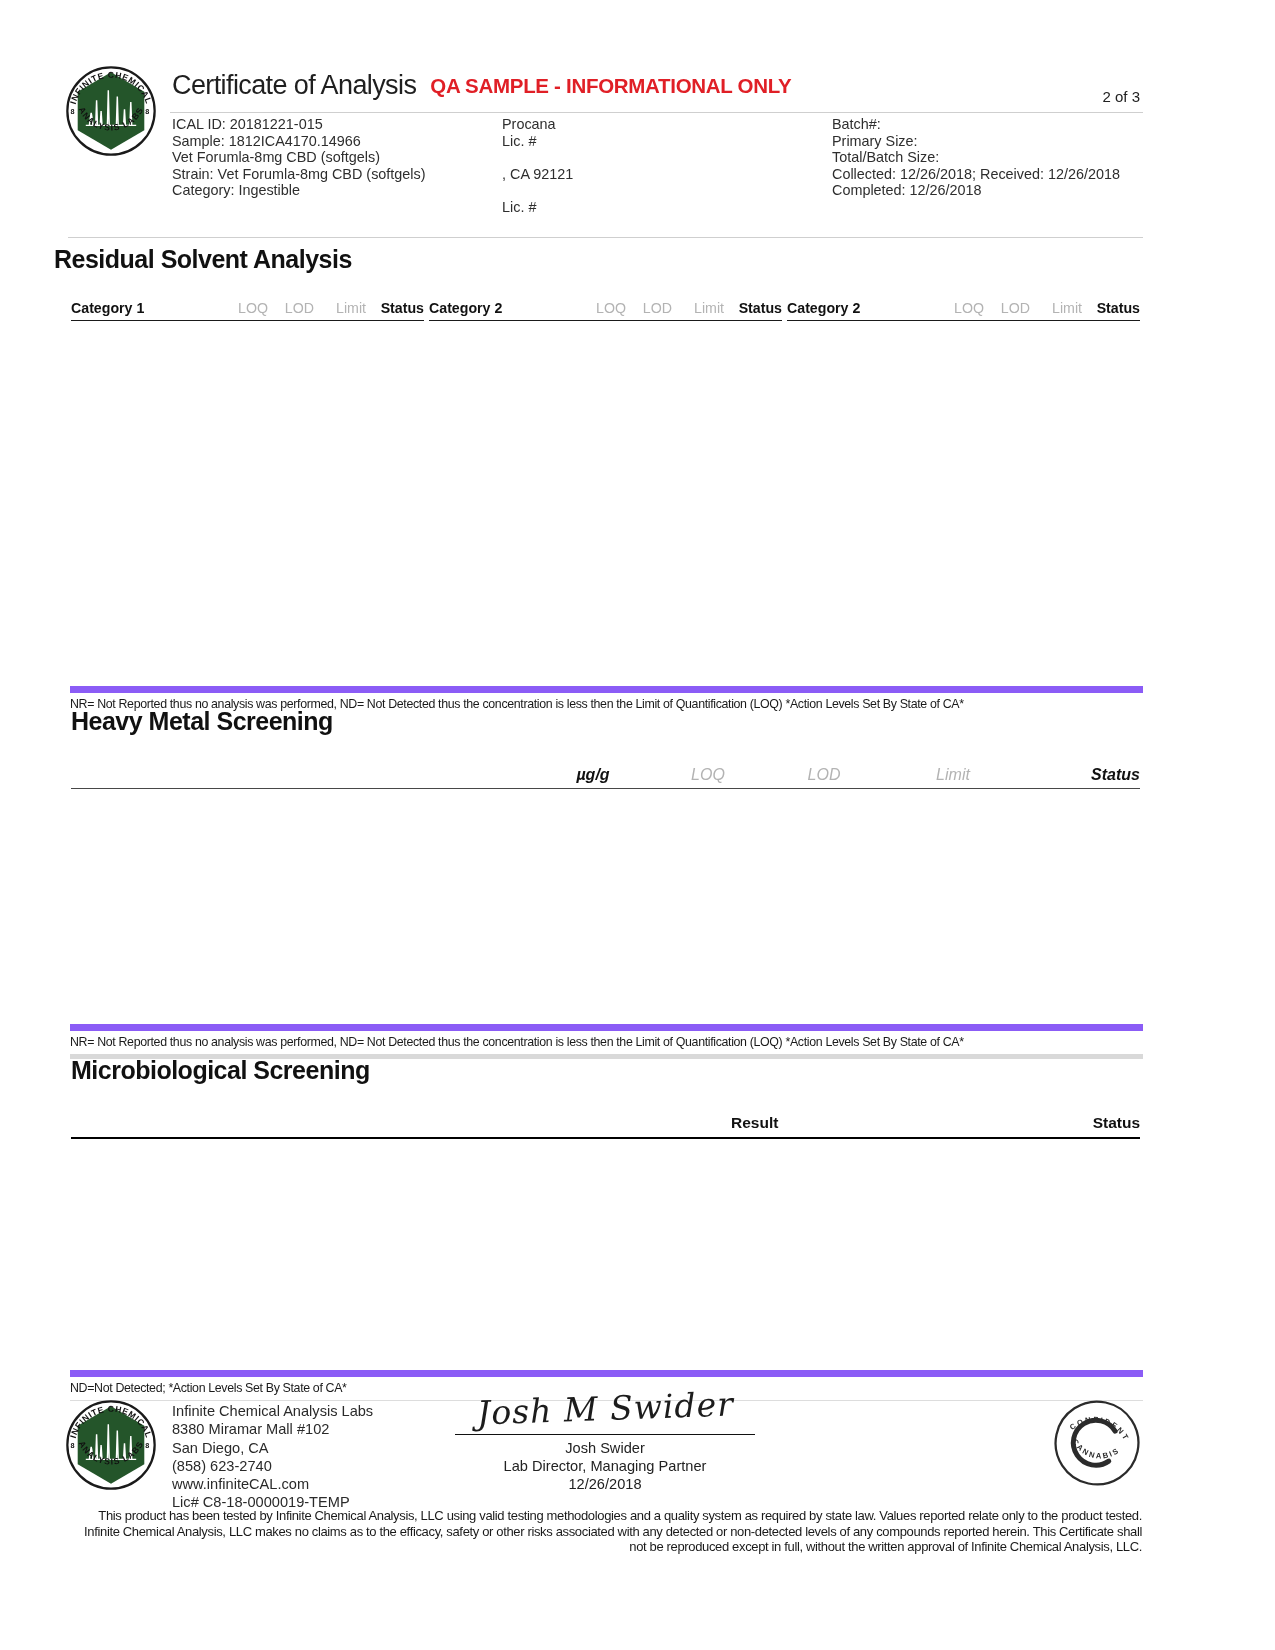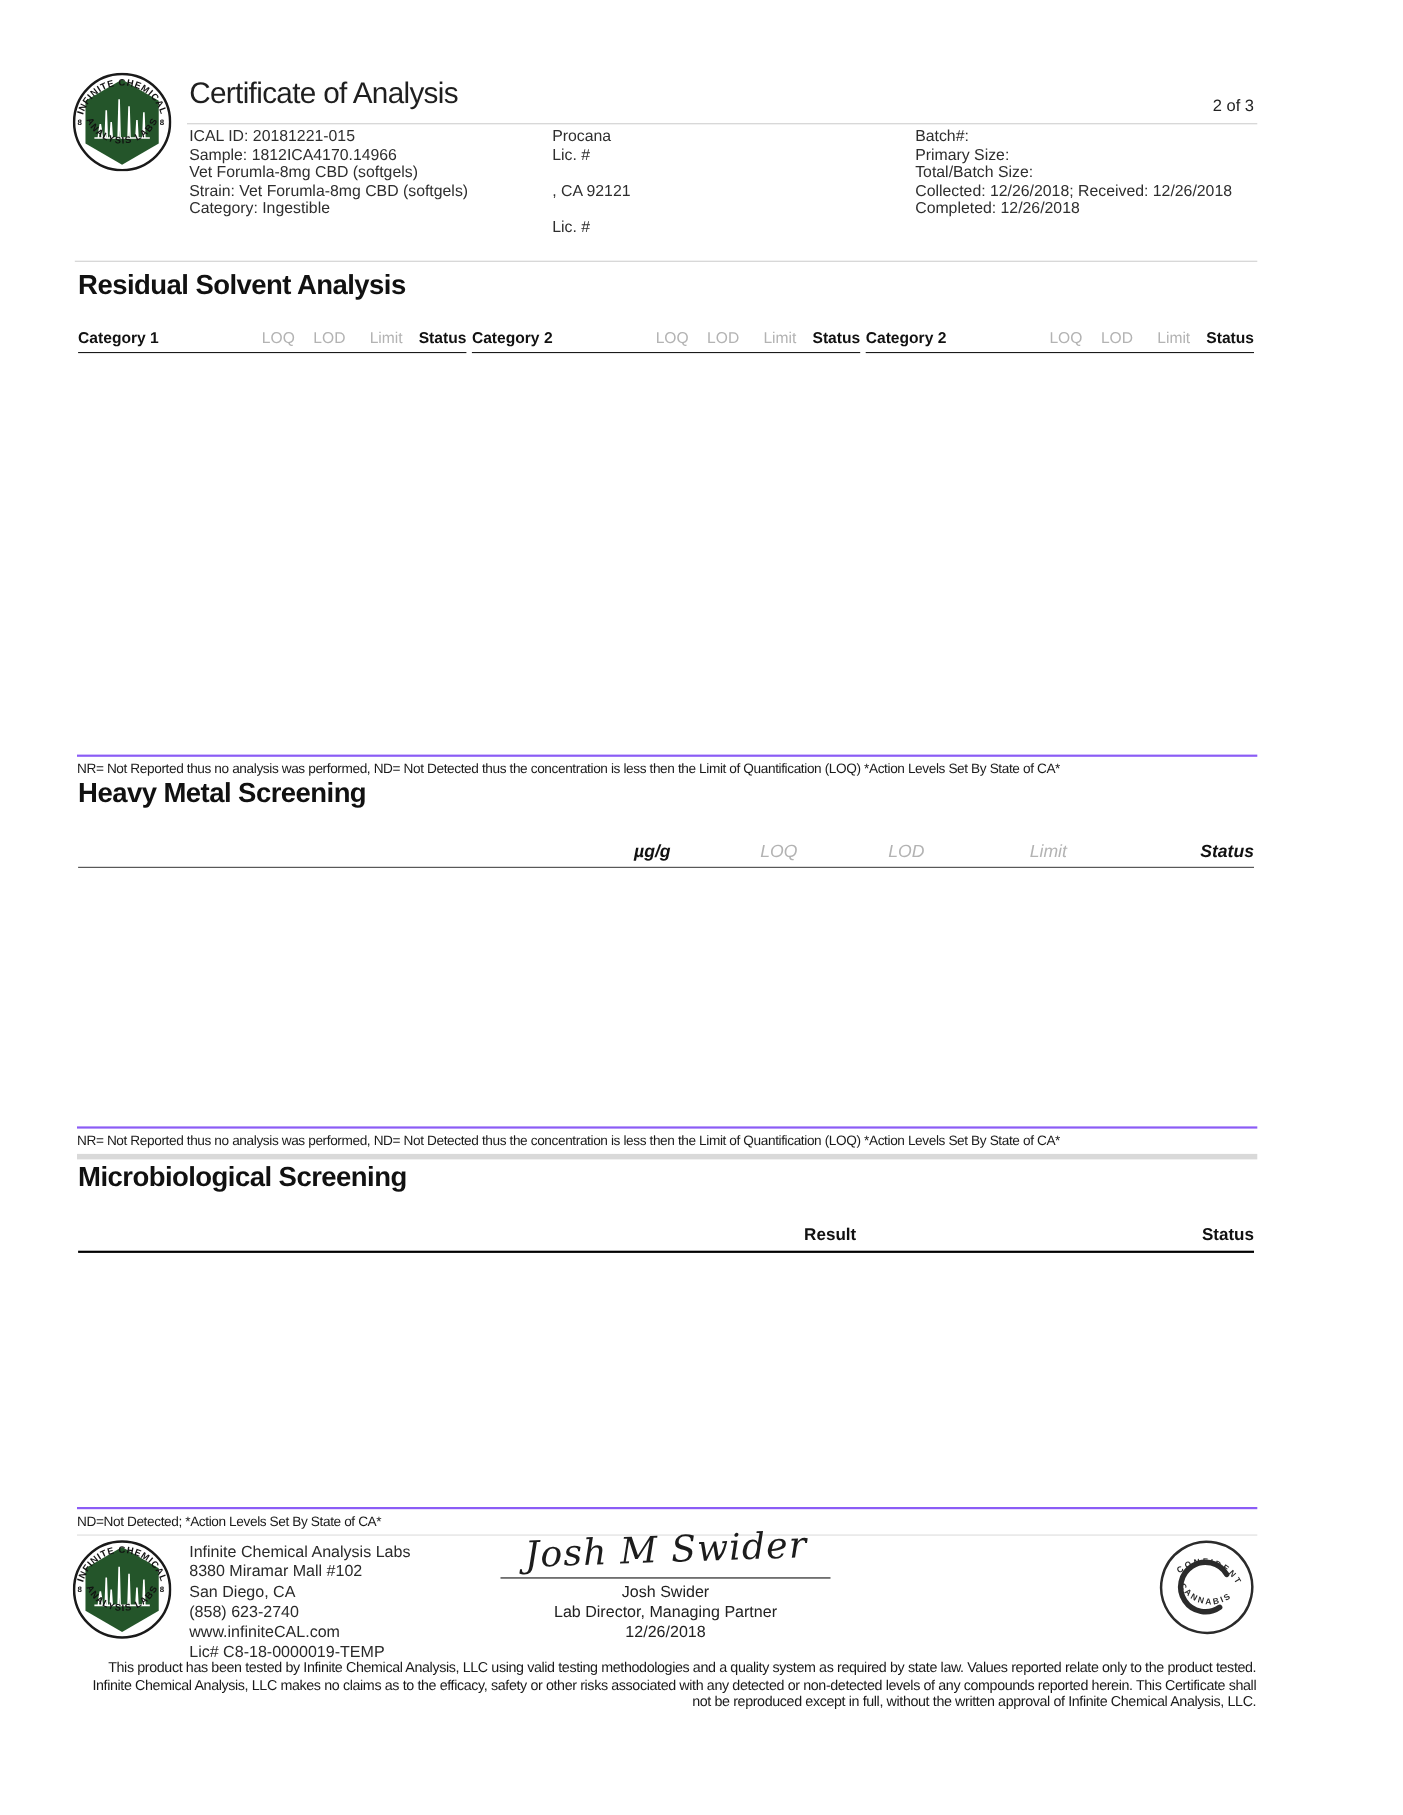--- a/index.html
+++ b/index.html
@@ -22,21 +22,21 @@
   
   .section-title{font-size:25px;font-weight:700;color:#111;letter-spacing:-0.5px;}
   
   .rs-header{left:71px;right:135px;top:300px;display:flex;gap:5px;}
   .rs-group{flex:1 1 0;display:flex;align-items:baseline;border-bottom:1.5px solid #1a1a1a;padding-bottom:4px;}
   .rs-cat{flex:1;font-size:14.2px;font-weight:700;color:#111;}
   .rs-col{width:46px;text-align:right;font-size:14.2px;color:#b3b3b3;}
   .rs-limit{width:52px;}
   .rs-status{width:58px;text-align:right;font-size:14.2px;font-weight:700;color:#111;}
   
-  .footnote{left:70px;right:132px;border-top:2px solid #8b5cf6;padding-top:4px;
+  .footnote{left:70px;right:132px;border-top:7px solid #8b5cf6;padding-top:4px;
     font-size:12.4px;letter-spacing:-0.35px;color:#1a1a1a;white-space:nowrap;}
   .footnote.thick-bottom{border-bottom:5px solid #d9d9d9;padding-bottom:5px;}
   .footnote.boxed{border-bottom:1px solid #dddddd;padding-bottom:5px;}
   
   .hm-header{left:71px;right:135px;top:763px;height:25px;border-bottom:1.5px solid #474747;}
   .hm-col{position:absolute;bottom:4px;width:110px;text-align:center;font-size:16px;color:#b3b3b3;font-style:italic;}
   .hm-ugg{left:467px;font-weight:700;color:#111;}
   .hm-loq{left:582px;}
   .hm-lod{left:698px;}
   .hm-limit{left:827px;}
@@ -78,20 +78,21 @@
     </text>
     <text font-size="9.5" font-weight="bold" fill="#111" letter-spacing="1.2">
       <textPath href="#arc-bot-1" startOffset="50%" text-anchor="middle">ANALYSIS LABS</textPath>
     </text>
     <text x="5" y="53" font-size="8" font-weight="bold" fill="#111">8</text>
     <text x="88" y="53" font-size="8" font-weight="bold" fill="#111">8</text>
   </svg>
 
   <div class="abs title-row">
     <span class="doc-title">Certificate of Analysis</span>
+    <span class="qa-notice">QA SAMPLE - INFORMATIONAL ONLY</span>
   </div>
   <div class="abs page-number">2 of 3</div>
   <div class="abs title-divider"></div>
 
   <div class="abs info-cols">
     <div class="info-col">
       <div class="info-line">ICAL ID: 20181221-015</div>
       <div class="info-line">Sample: 1812ICA4170.14966</div>
       <div class="info-line">Vet Forumla-8mg CBD (softgels)</div>
       <div class="info-line">Strain: Vet Forumla-8mg CBD (softgels)</div>
@@ -108,21 +109,21 @@
     <div class="info-col">
       <div class="info-line">Batch#:</div>
       <div class="info-line">Primary Size:</div>
       <div class="info-line">Total/Batch Size:</div>
       <div class="info-line">Collected: 12/26/2018; Received: 12/26/2018</div>
       <div class="info-line">Completed: 12/26/2018</div>
     </div>
   </div>
   <div class="abs header-divider"></div>
 
-  <div class="abs section-title" style="left:71px;top:245px;">Residual Solvent Analysis</div>
+  <div class="abs section-title" style="left:54px;top:245px;">Residual Solvent Analysis</div>
 
   <div class="abs rs-header">
     <div class="rs-group">
       <span class="rs-cat">Category 1</span>
       <span class="rs-col">LOQ</span>
       <span class="rs-col">LOD</span>
       <span class="rs-col rs-limit">Limit</span>
       <span class="rs-status">Status</span>
     </div>
     <div class="rs-group">

